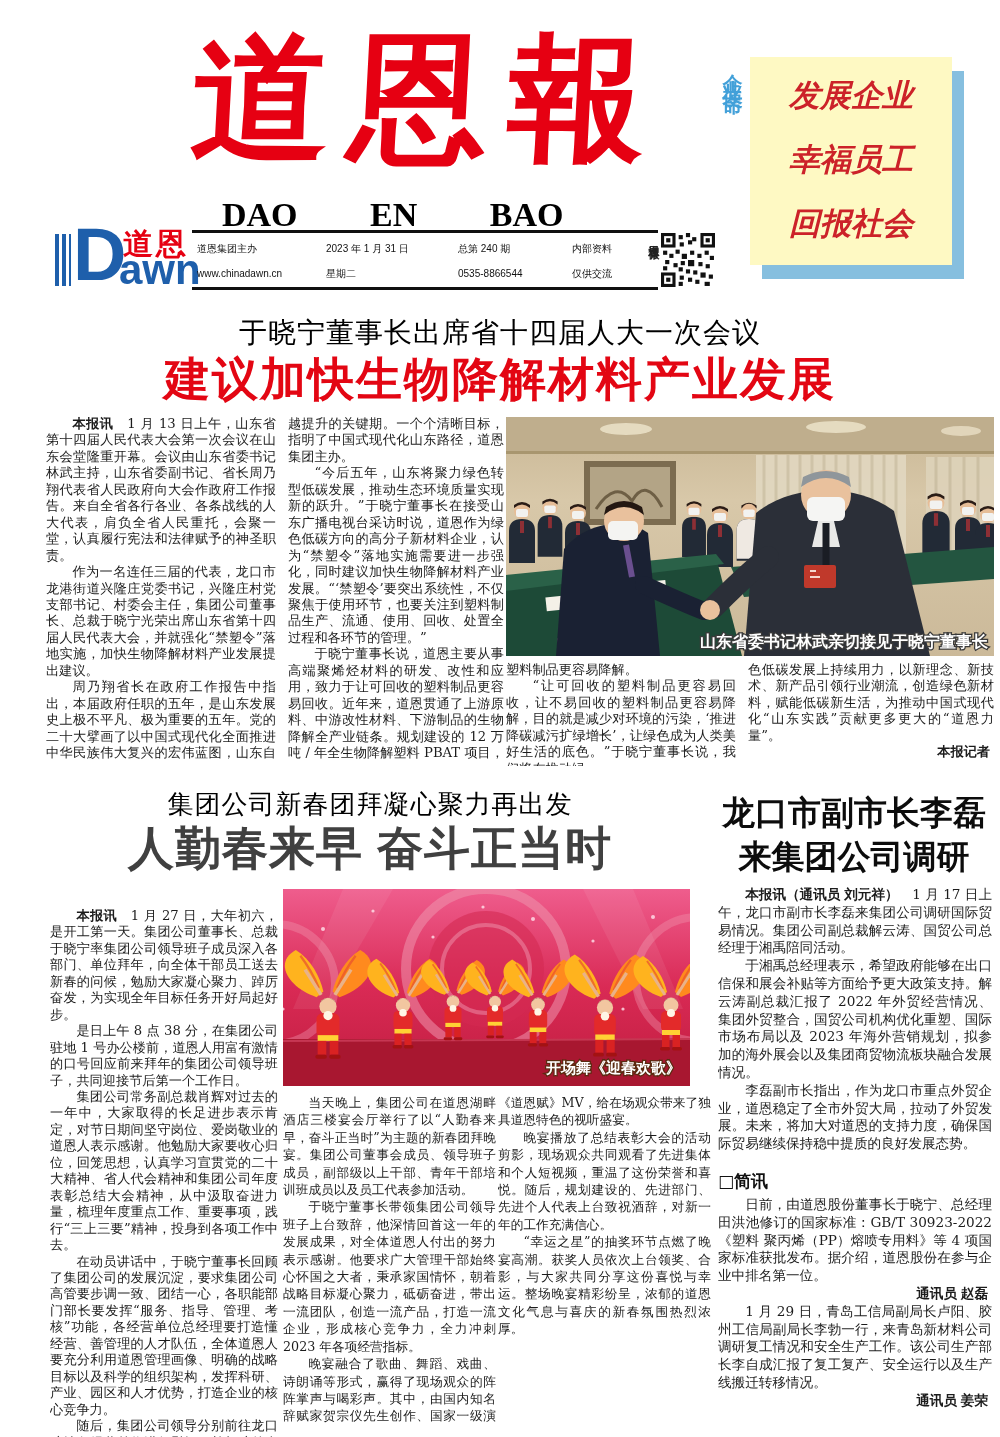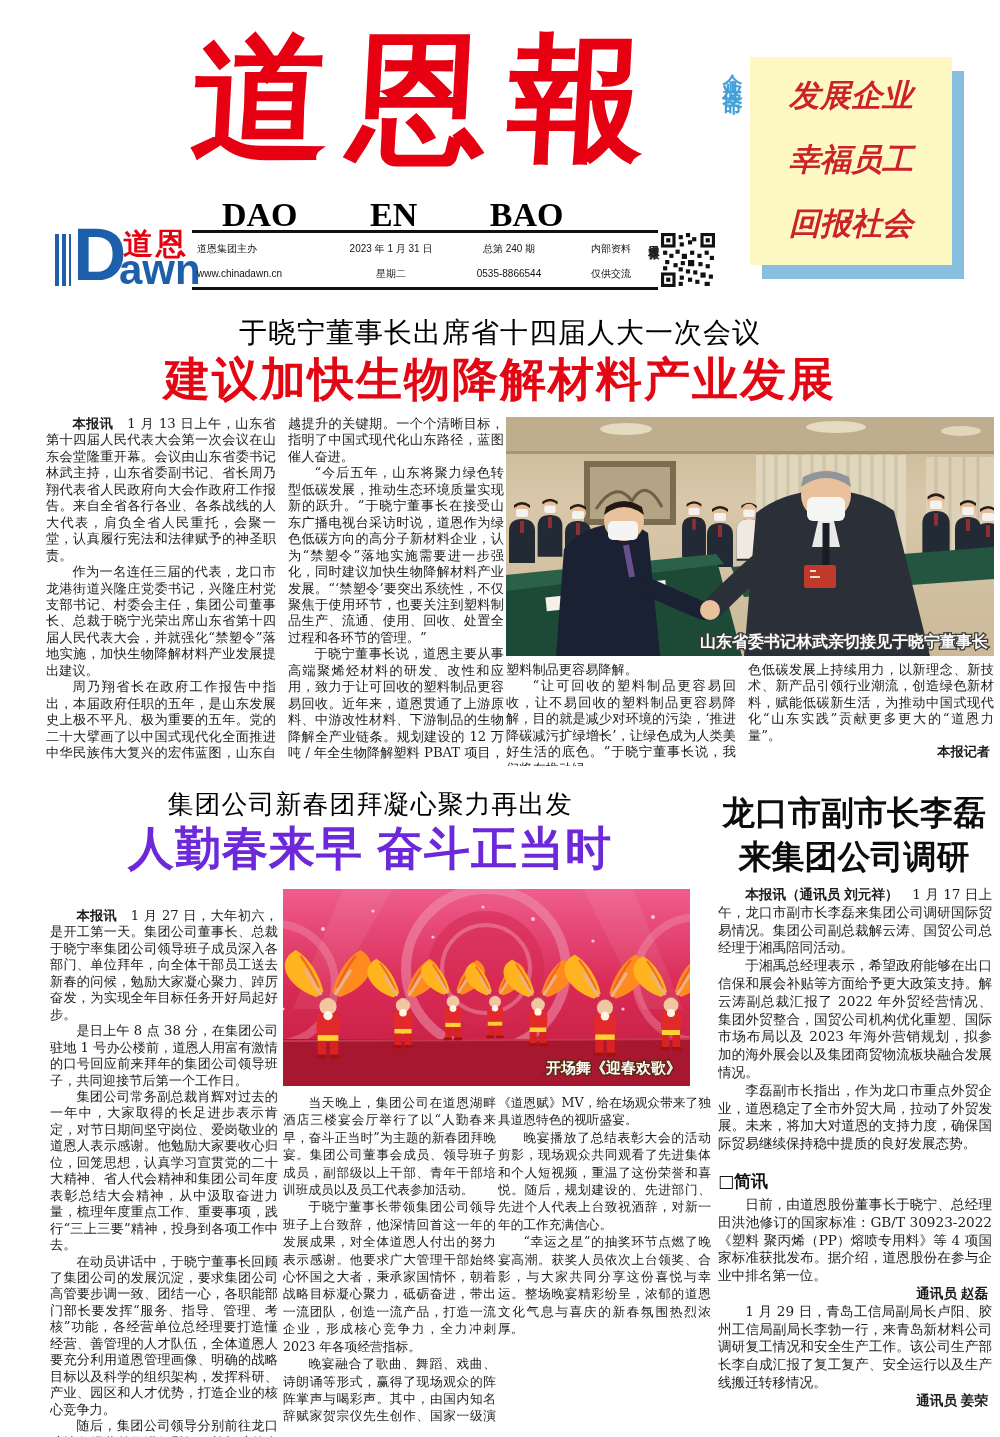--- a/index.html
+++ b/index.html
@@ -24,33 +24,33 @@
       background:repeating-linear-gradient(90deg,#1e5fab 0 4px,#fff 4px 7px);}
   .logo-d{position:absolute;left:18px;top:-6px;font-family:"Liberation Sans",sans-serif;
       font-weight:900;font-size:74px;line-height:70px;color:#1e5fab;}
   .logo-cn{position:absolute;left:68px;top:-2px;font-size:30px;font-weight:700;color:#e60012;
       letter-spacing:3px;font-family:"DejaVu Serif",serif;}
   .logo-awn{position:absolute;left:64px;top:24px;font-family:"Liberation Sans",sans-serif;
       font-weight:900;font-size:42px;line-height:40px;color:#1e5fab;}
   .rule{position:absolute;left:192px;width:466px;height:3px;background:#101010;}
   .ib{position:absolute;font-family:"Liberation Sans",sans-serif;font-size:10px;line-height:25px;
       color:#111;white-space:nowrap;}
-  .ib.center{text-align:center;}
+  .ib.center{}
   .qr-label{position:absolute;left:646px;top:236px;height:56px;writing-mode:vertical-rl;
       text-orientation:upright;font-size:11px;font-weight:700;color:#222;
       font-family:"Liberation Sans",sans-serif;letter-spacing:1px;}
   .qr{position:absolute;left:661px;top:233px;width:54px;height:54px;}
   
   .kicker{position:absolute;text-align:center;color:#000;font-family:"DejaVu Serif",serif;}
   .a1-kicker{left:0;top:314px;width:1000px;font-size:28px;letter-spacing:1px;}
   .a1-headline{position:absolute;left:0;top:349px;width:1000px;text-align:center;font-size:46px;
       font-weight:900;color:#e30613;letter-spacing:2px;font-family:"Liberation Sans",sans-serif;}
   .a2-kicker{left:40px;top:787px;width:660px;font-size:26px;letter-spacing:1px;}
   .a2-headline{position:absolute;left:40px;top:818px;width:660px;text-align:center;font-size:46px;
-      font-weight:900;color:#6d28d9;letter-spacing:1px;font-family:"Liberation Sans",sans-serif;}
+      font-weight:900;color:#404040;letter-spacing:1px;font-family:"Liberation Sans",sans-serif;}
   .a3-headline{position:absolute;left:712px;top:791px;width:284px;text-align:center;font-size:33px;
       line-height:44px;font-weight:900;color:#0c0c0c;font-family:"Liberation Sans",sans-serif;}
   
   .col{position:absolute;color:#1c1c1c;text-align:justify;overflow:hidden;}
   .col p{margin:0;text-indent:2em;}
   .col p.cont{text-indent:0;}
   .col b{font-family:"Liberation Sans",sans-serif;}
   .f1{font-size:13.2px;line-height:16.45px;}
   .f2{font-size:12.7px;line-height:17.4px;}
   .f3{font-size:13.6px;line-height:17.8px;}
@@ -153,21 +153,21 @@
 
   <div class="kicker a1-kicker">于晓宁董事长出席省十四届人大一次会议</div>
   <div class="a1-headline">建议加快生物降解材料产业发展</div>
 
   <div class="col f1" style="left:46px;top:416px;width:230px;height:346px;">
       <p><b>本报讯　</b>1 月 13 日上午，山东省第十四届人民代表大会第一次会议在山东会堂隆重开幕。会议由山东省委书记林武主持，山东省委副书记、省长周乃翔代表省人民政府向大会作政府工作报告。来自全省各行各业、各条战线的人大代表，肩负全省人民重托，会聚一堂，认真履行宪法和法律赋予的神圣职责。</p>
       <p>作为一名连任三届的代表，龙口市龙港街道兴隆庄党委书记，兴隆庄村党支部书记、村委会主任，集团公司董事长、总裁于晓宁光荣出席山东省第十四届人民代表大会，并就强化“禁塑令”落地实施，加快生物降解材料产业发展提出建议。</p>
       <p>周乃翔省长在政府工作报告中指出，本届政府任职的五年，是山东发展史上极不平凡、极为重要的五年。党的二十大擘画了以中国式现代化全面推进中华民族伟大复兴的宏伟蓝图，山东自觉对标对表，政府工作报告提出：今后五年是新时代社会主义现代化强省建设继往开来、跨</p>
     </div>
   <div class="col f1" style="left:288px;top:416px;width:216px;height:346px;">
-      <p class="cont">越提升的关键期。一个个清晰目标，指明了中国式现代化山东路径，蓝图催人奋进。</p>
+      <p class="cont">越提升的关键期。一个个清晰目标，指明了中国式现代化山东路径，道恩集团主办。</p>
       <p>“今后五年，山东将聚力绿色转型低碳发展，推动生态环境质量实现新的跃升。”于晓宁董事长在接受山东广播电视台采访时说，道恩作为绿色低碳方向的高分子新材料企业，认为“禁塑令”落地实施需要进一步强化，同时建议加快生物降解材料产业发展。“‘禁塑令’要突出系统性，不仅聚焦于使用环节，也要关注到塑料制品生产、流通、使用、回收、处置全过程和各环节的管理。”</p>
       <p>于晓宁董事长说，道恩主要从事高端聚烯烃材料的研发、改性和应用，致力于让可回收的塑料制品更容易回收。近年来，道恩贯通了上游原料、中游改性材料、下游制品的生物降解全产业链条。规划建设的 12 万吨 / 年全生物降解塑料 PBAT 项目，是国内产能最大的生物降解合成装置，全产业链的建立致力于让不易回收的</p>
     </div>
 
   <svg class="photo" style="left:506px;top:417px;" width="488" height="239" viewBox="0 0 488 239">
     <defs>
       <linearGradient id="wall" x1="0" y1="0" x2="0" y2="1">
         <stop offset="0" stop-color="#c8b694"></stop>
           <stop offset="0.35" stop-color="#d8c8a9"></stop>
           <stop offset="1" stop-color="#cbb999"></stop>

